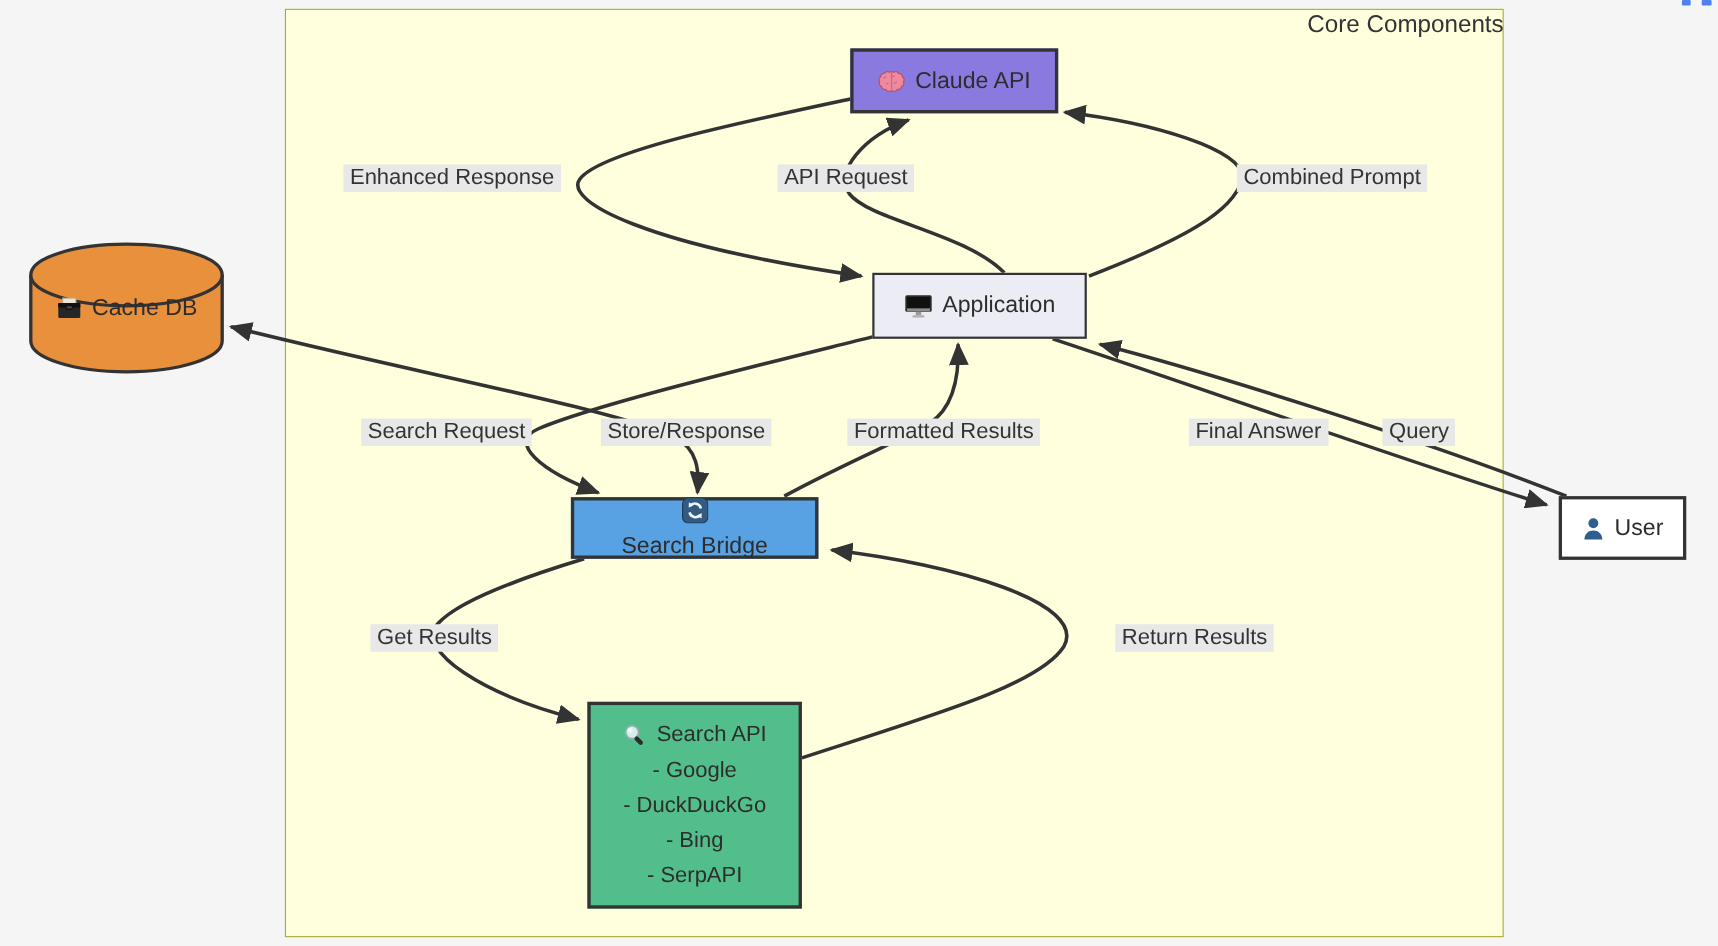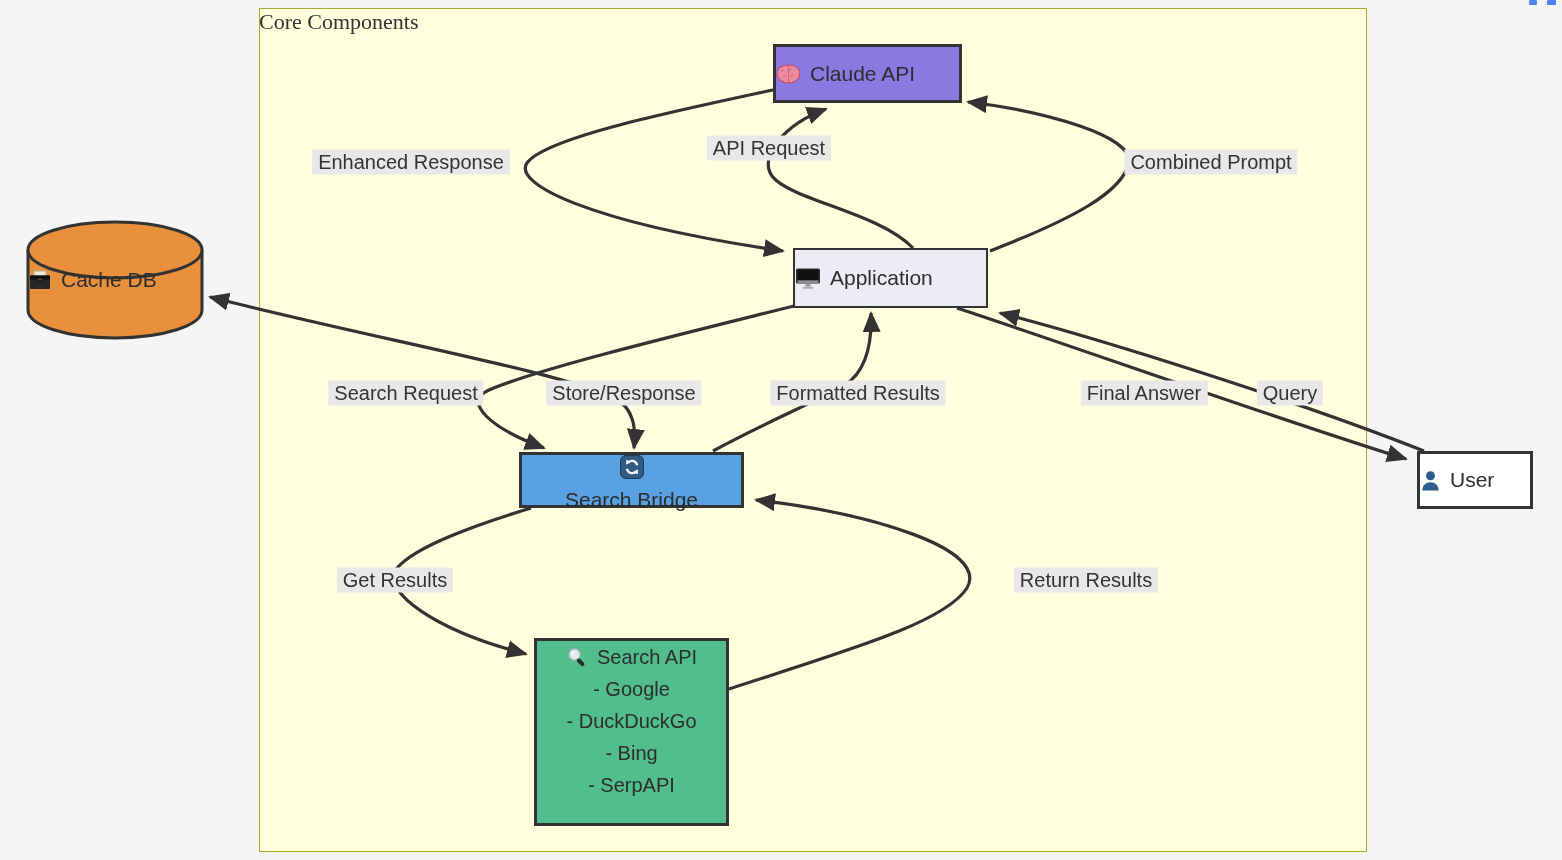--- a/index.html
+++ b/index.html
@@ -5,27 +5,27 @@
   html,body{margin:0;padding:0;background:#f5f5f5;}
   .stage{
     position:relative;width:1562px;height:860px;background:#f5f5f5;
     overflow:hidden;font-family:"Liberation Sans", sans-serif;color:#333;
   }
   .subgraph{
     position:absolute;left:259px;top:8px;width:1108px;height:844px;
     background:#ffffde;border:1px solid #aaaa33;z-index:0;box-sizing:border-box;
   }
   .subgraph-title{
-    position:absolute;left:259px;top:9px;width:1108px;text-align:left;
-    font-size:22px;color:#333;z-index:2;font-family:Liberation Serif, serif;
+    position:absolute;left:259px;top:9px;width:1108px;text-align:right;
+    font-size:22px;color:#333;z-index:2;
   }
   svg.edge-layer{position:absolute;left:0;top:0;z-index:1;}
   .node{
     position:absolute;box-sizing:border-box;border:3px solid #333;
-    display:flex;align-items:center;justify-content:flex-start;gap:9px;
+    display:flex;align-items:center;justify-content:center;gap:9px;
     font-size:21px;color:#2d2d2d;z-index:3;
   }
   .node-claude{left:773px;top:44px;width:189px;height:59px;background:#8a7ae0;}
   .node-app{left:793px;top:248px;width:195px;height:60px;background:#ececf4;border-width:2px;}
   .node-bridge{left:519px;top:452px;width:225px;height:56px;background:#58a1e2;flex-direction:column;}
   .node-searchapi{
     left:534px;top:624px;width:195px;height:188px;background:#52be8c;
     flex-direction:column;gap:0;line-height:32px;font-size:20px;margin-top:14px;
   }
   .node-user{left:1417px;top:451px;width:116px;height:58px;background:#ffffff;}
@@ -131,21 +131,21 @@
 
   <div class="node node-user">
     <svg class="icon" width="21" height="23" viewBox="0 0 22 24">
       <circle cx="11" cy="7" r="4.7" fill="#2d5e8e"></circle>
       <path d="M2.5 22.5c0-5.4 3.8-8.6 8.5-8.6s8.5 3.2 8.5 8.6z" fill="#2d5e8e"></path>
     </svg>
     <span>User</span>
   </div>
 
   <div class="elabel" style="left:411px;top:162px">Enhanced Response</div>
-  <div class="elabel" style="left:769px;top:148px">API Request</div>
+  <div class="elabel" style="left:769px;top:162px">API Request</div>
   <div class="elabel" style="left:1211px;top:162px">Combined Prompt</div>
   <div class="elabel" style="left:406px;top:393px">Search Request</div>
   <div class="elabel" style="left:624px;top:393px">Store/Response</div>
   <div class="elabel" style="left:858px;top:393px">Formatted Results</div>
   <div class="elabel" style="left:1144px;top:393px">Final Answer</div>
   <div class="elabel" style="left:1290px;top:393px">Query</div>
   <div class="elabel" style="left:395px;top:580px">Get Results</div>
   <div class="elabel" style="left:1086px;top:580px">Return Results</div>
 
   <div class="fragment" style="left:1529px;top:0;width:8px;height:5px"></div>

